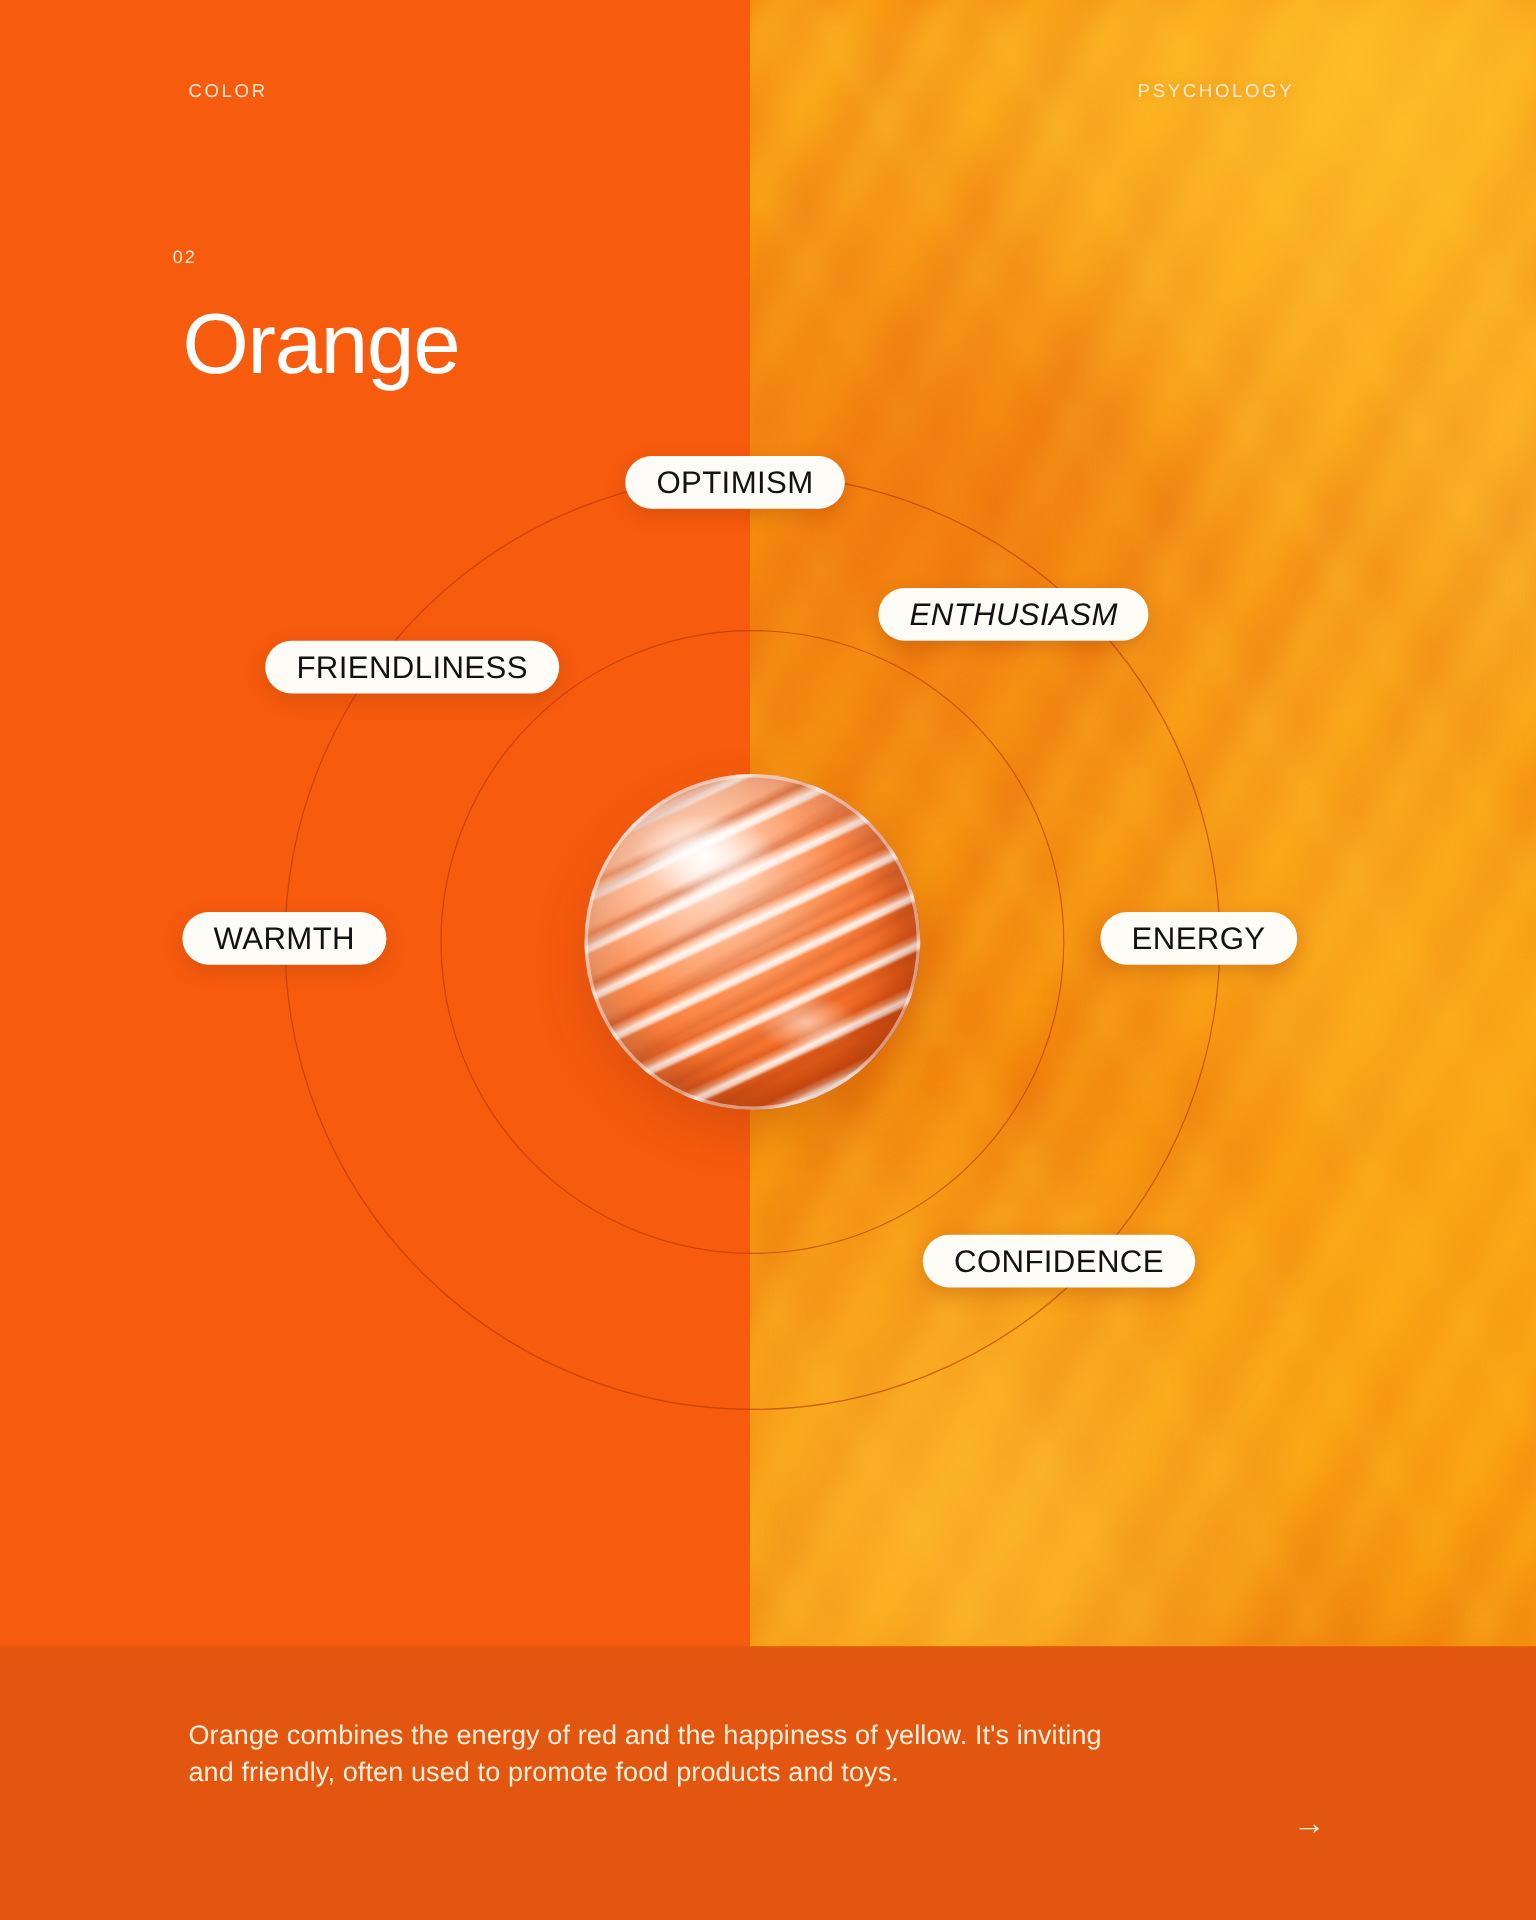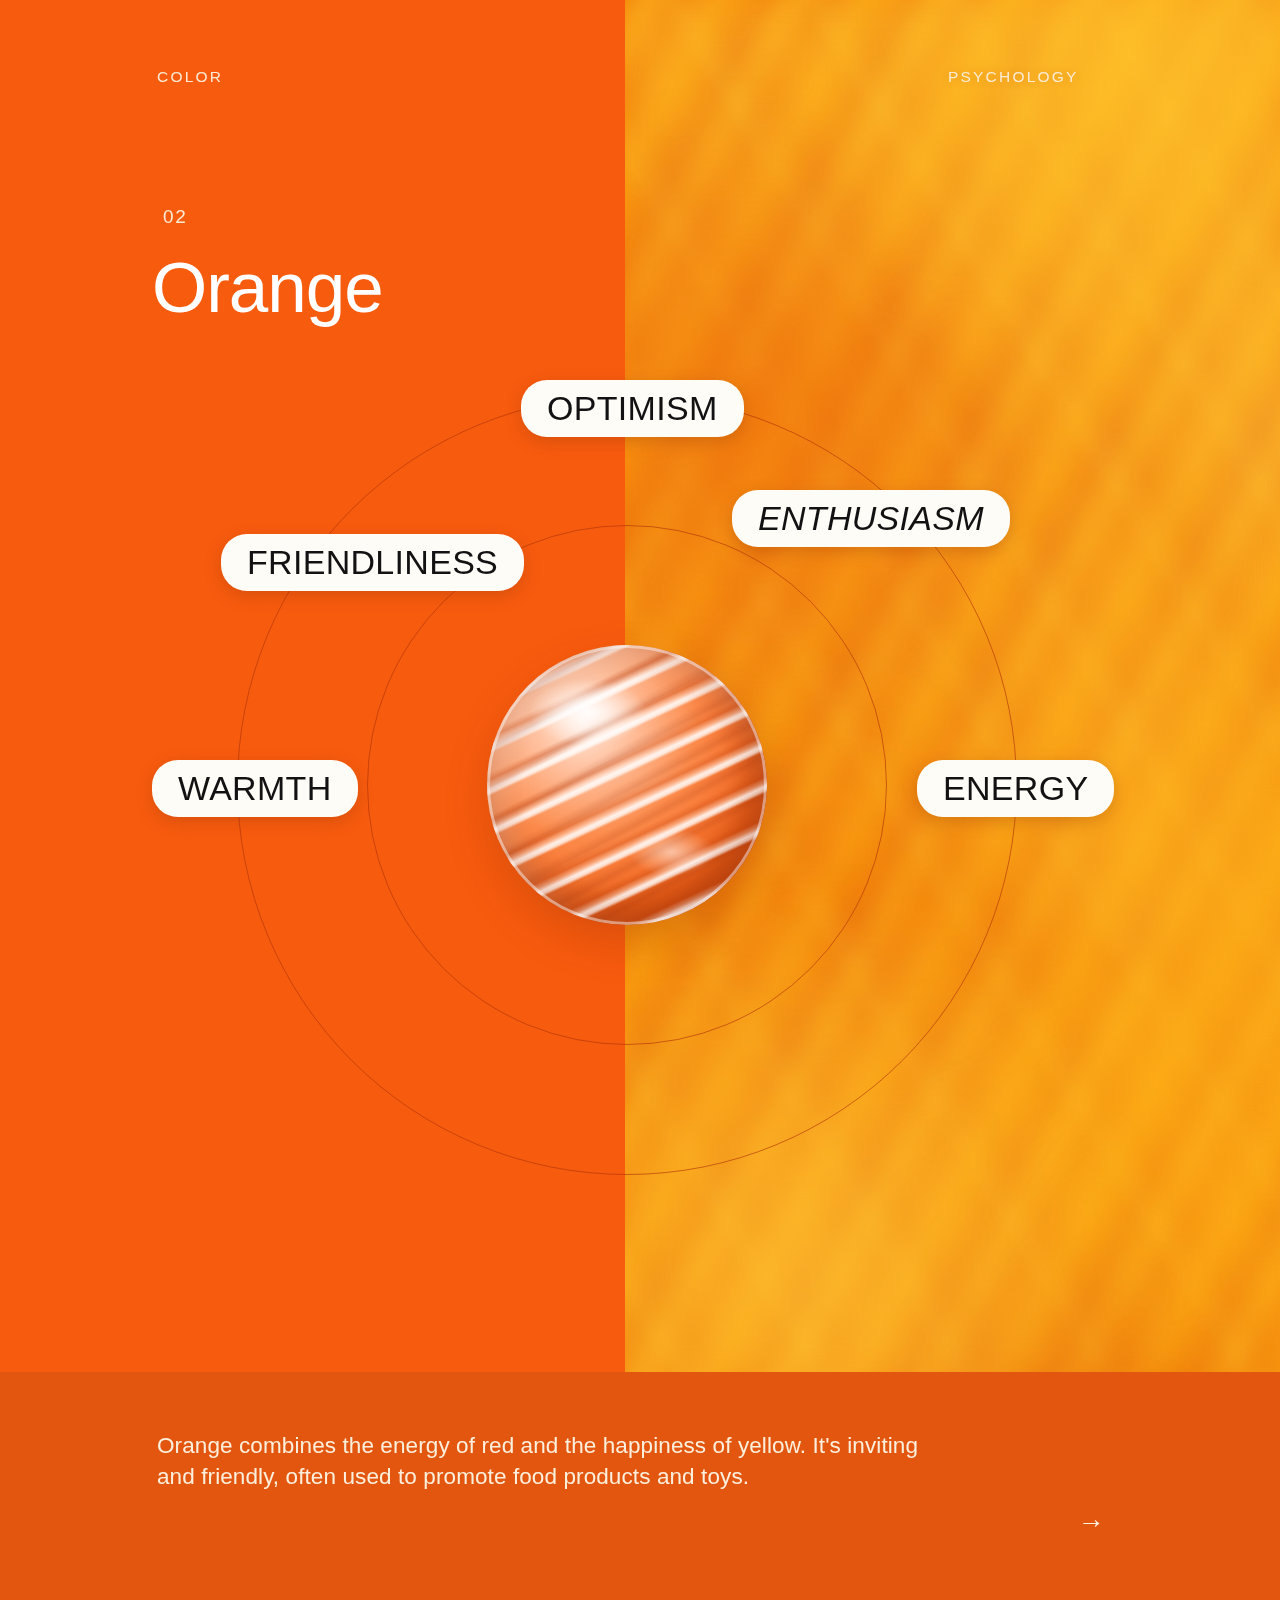--- a/index.html
+++ b/index.html
@@ -105,23 +105,23 @@
     color:#FBEBD4;
     font-size:15.5px;
     letter-spacing:2.2px;
     font-weight:400;
   }
   .eyebrow-left  { left:157px; }
   .eyebrow-right { left:948px; text-shadow:0 0 8px rgba(180,70,0,.25); }
 
   
   .num {
-    position:absolute; left:163px; top:206px;
+    position:absolute; left:144px; top:206px;
     color:#FBEBD4;
-    font-size:19px;
+    font-size:15px;
     letter-spacing:1.6px;
   }
   .title {
     position:absolute; left:152px; top:240px;
     color:#FFFFFF;
     font-size:71px;
     line-height:96px;
     font-weight:400;
     letter-spacing:-1px;
   }
@@ -198,26 +198,26 @@
     border-radius:50%;
     box-shadow:inset 0 0 0 3px rgba(255,255,255,.45);
   }
 
   
   .pill {
     position:absolute;
     display:inline-flex;
     align-items:center;
     justify-content:center;
-    height:57px;
+    height:44px;
     padding:0 26px;
     background:#FEFCF7;
     color:#121212;
     border-radius:26px;
-    font-size:34px;
+    font-size:26px;
     font-weight:400;
     letter-spacing:.3px;
     white-space:nowrap;
     box-shadow:0 5px 16px rgba(150,55,10,.30);
   }
   
   .p-optimism    { left:521px;  top:380px; }
   .p-friendliness{ left:221px;  top:490px;margin-top:44px; }
   .p-enthusiasm  { left:732px;  top:490px;font-style:italic; }
   .p-warmth      { left:152px;  top:760px; }
@@ -254,18 +254,19 @@
       <div class="spec"></div>
       <div class="rim"></div>
     </div>
   </div>
 
   <div class="pill p-optimism">OPTIMISM</div>
   <div class="pill p-friendliness">FRIENDLINESS</div>
   <div class="pill p-enthusiasm">ENTHUSIASM</div>
   <div class="pill p-warmth">WARMTH</div>
   <div class="pill p-energy">ENERGY</div>
+  <div class="pill p-confidence">CONFIDENCE</div>
 
   <div class="footer"></div>
   <div class="footer-text">Orange combines the energy of red and the happiness of yellow. It's inviting and friendly, often used to promote food products and toys.</div>
   <div class="footer-arrow">→</div>
 
 </div>
 
 </body></html>

